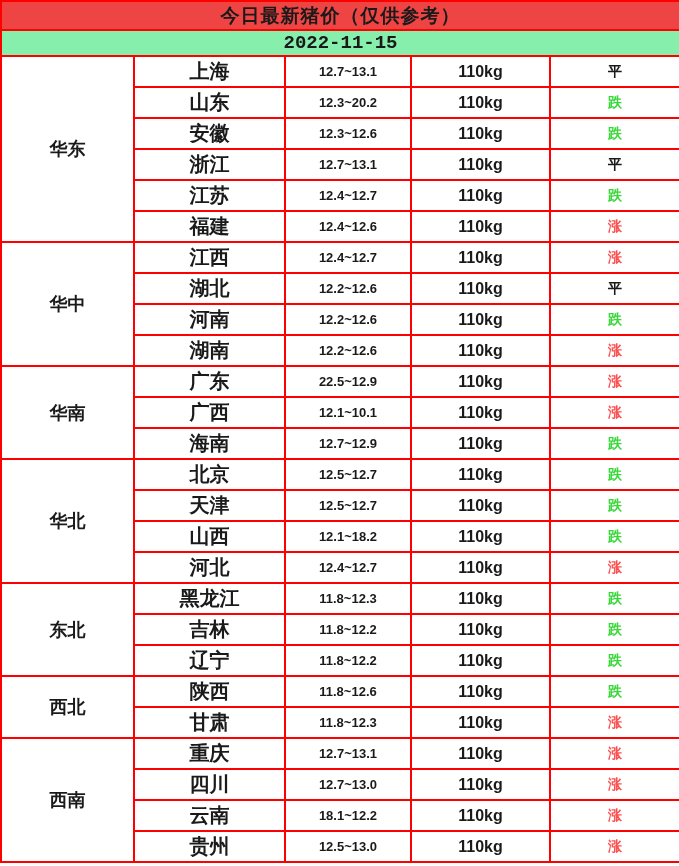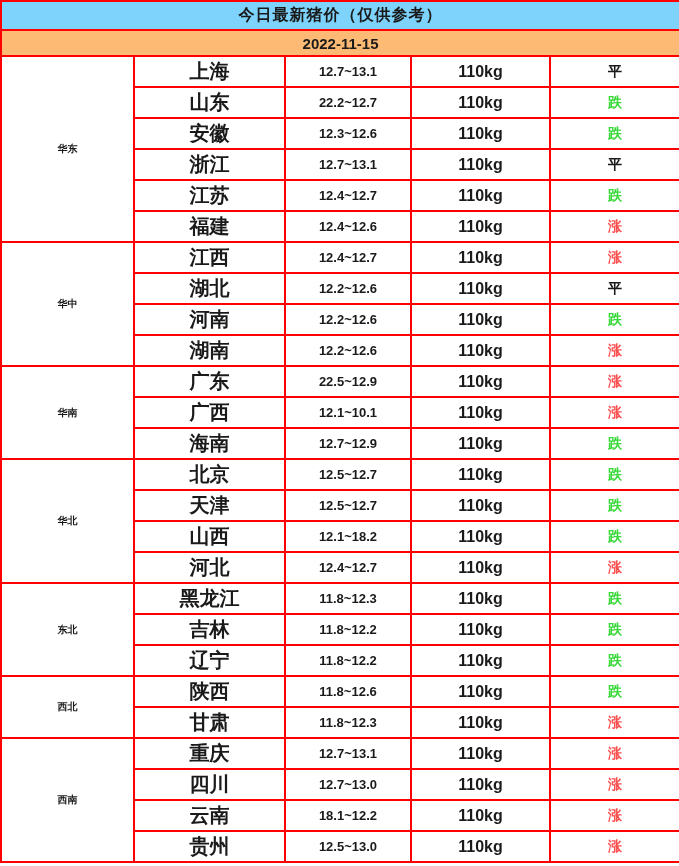--- a/index.html
+++ b/index.html
@@ -19,33 +19,34 @@
     text-align: center;
     vertical-align: middle;
     font-weight: bold;
     color: #1a1a1a;
     padding: 0;
     overflow: hidden;
     white-space: nowrap;
   }
   tr.title-row td {
     height: 27px;
-    background: #7dd3fc;
+    background: #ef4444;
     color: #7d1a02;
-    font-size: 16px;
+    font-size: 19px;
     letter-spacing: 1px;
   }
   tr.date-row td {
     height: 24px;
-    background: #fdba74;
+    background: #86efac;
     color: #141414;
-    font-size: 15px;
+    font-size: 19px;
+    font-family: Liberation Mono, monospace;
   }
   tr.data-row { height: 31px; }
-  td.region   { font-size: 10px; font-family: Liberation Serif, serif; }
+  td.region   { font-size: 18px; font-family: Liberation Serif, serif; }
   td.province { font-size: 20px; }
   td.price    { font-size: 13px; margin-left: 32px; }
   td.weight   { font-size: 16px; }
   td.status   { font-size: 14px; }
 </style>
 </head>
 <body>
 
 <table id="price-table">
   <colgroup>
@@ -64,21 +65,21 @@
     </tr>
   <tr class="data-row">
         <td rowspan="6" class="region">华东</td>
         <td class="province">上海</td>
         <td class="price">12.7~13.1</td>
         <td class="weight">110kg</td>
         <td class="status" style="color: rgb(26, 26, 26);">平</td>
       </tr>
       <tr class="data-row">
         <td class="province">山东</td>
-        <td class="price">22.2~12.7</td>
+        <td class="price">12.3~20.2</td>
         <td class="weight">110kg</td>
         <td class="status" style="color: rgb(56, 216, 56);">跌</td>
       </tr>
       <tr class="data-row">
         <td class="province">安徽</td>
         <td class="price">12.3~12.6</td>
         <td class="weight">110kg</td>
         <td class="status" style="color: rgb(56, 216, 56);">跌</td>
       </tr>
       <tr class="data-row">

